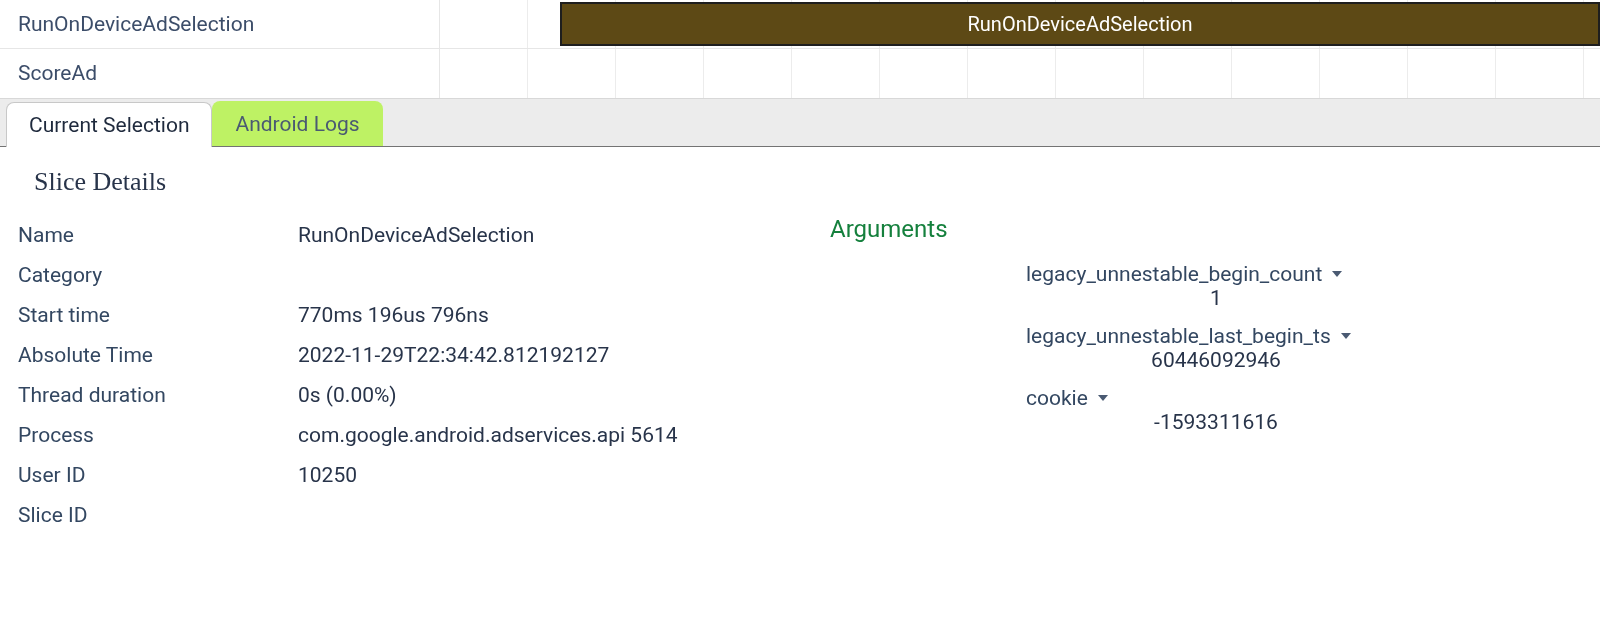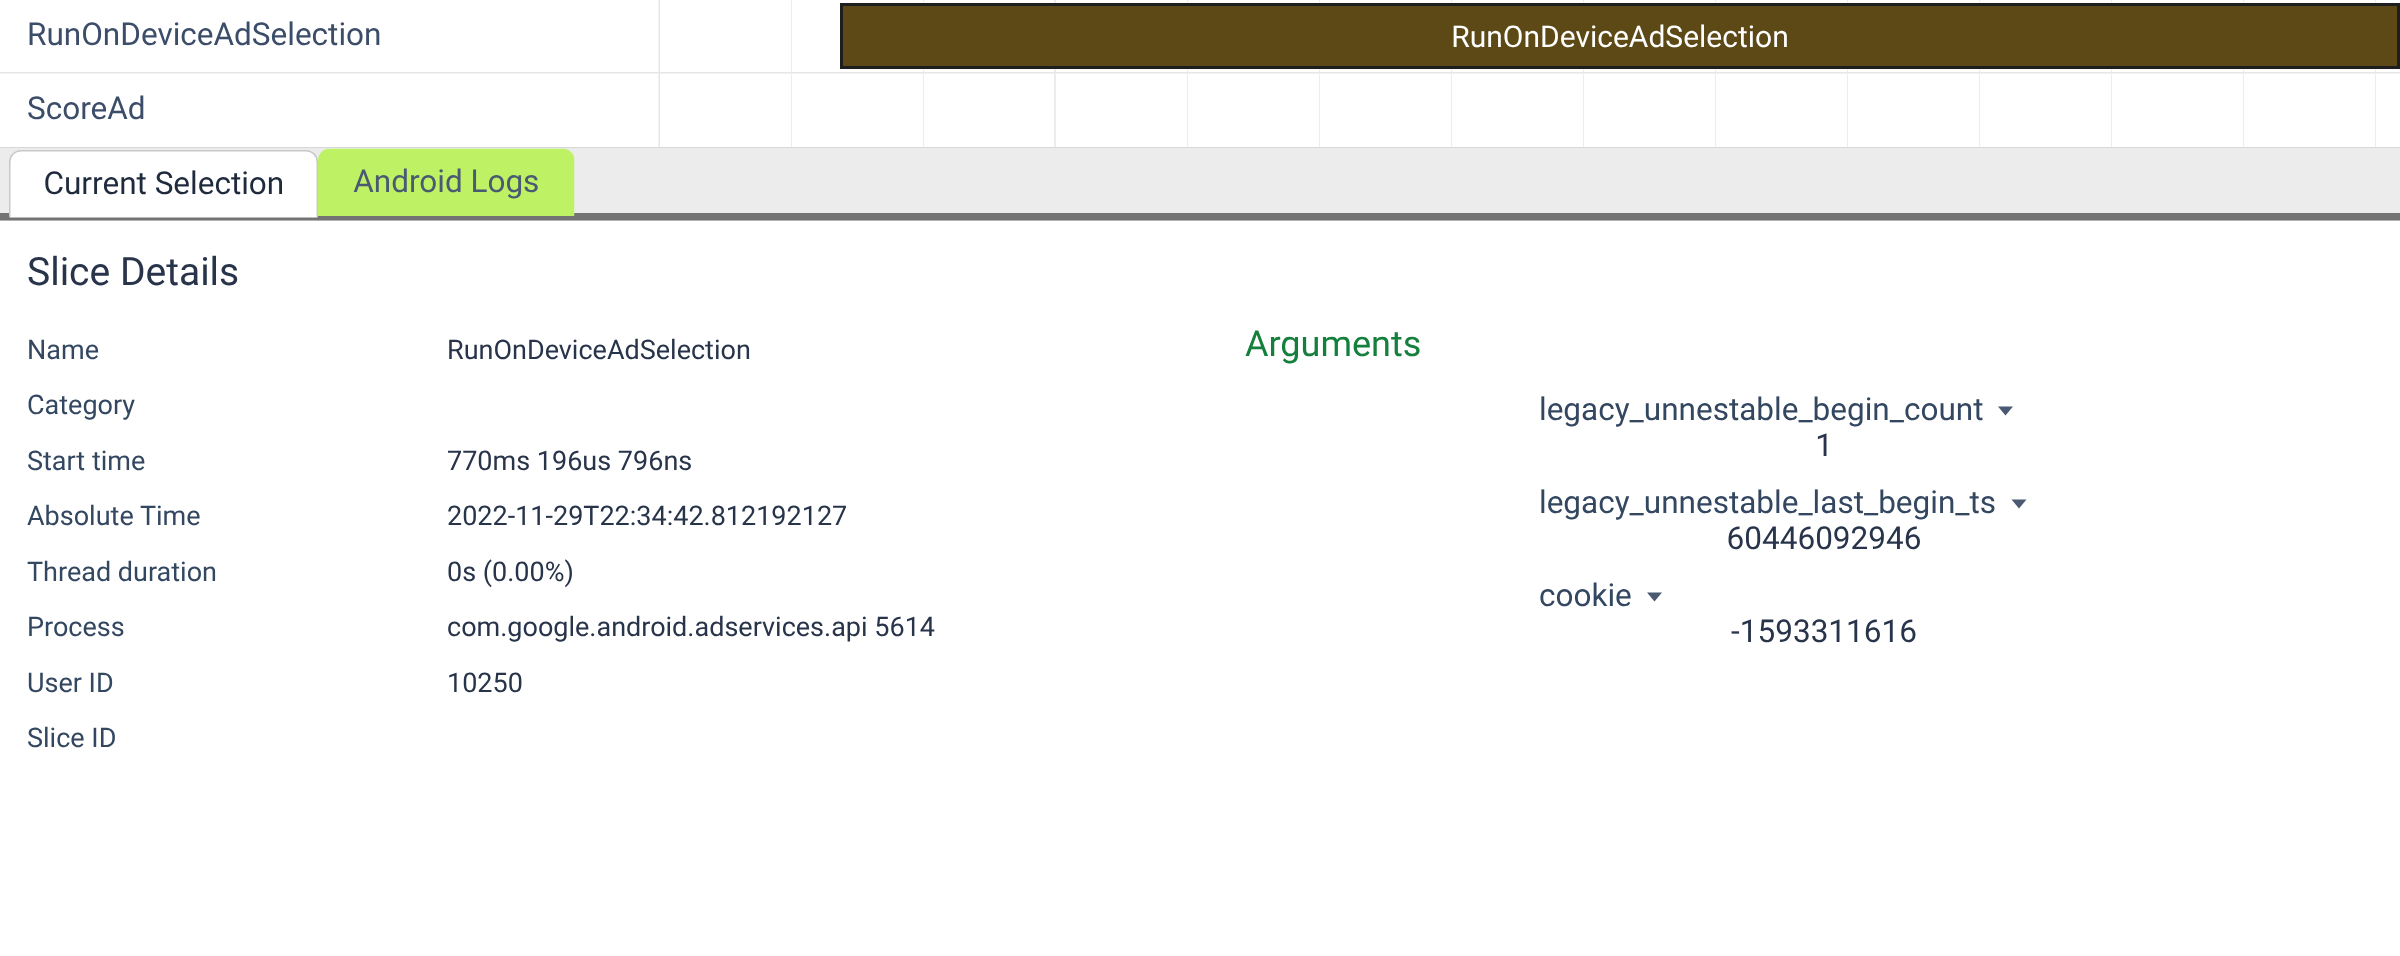--- a/index.html
+++ b/index.html
@@ -53,23 +53,23 @@
     display: flex;
     align-items: center;
     justify-content: center;
     overflow: hidden;
     white-space: nowrap;
   }
 
   
   .tabstrip {
     display: flex;
-    align-items: flex-start;
+    align-items: flex-end;
     background: #ececec;
-    border-bottom: 5px solid #737373;
+    border-bottom: 1px solid #737373;
     padding-left: 6px;
     height: 48px;
   }
   .tab {
     padding: 10px 22px 10px 22px;
     font-size: 21px;
     color: #3c4d69;
     border: 1px solid transparent;
     border-bottom: none;
     border-top-left-radius: 8px;
@@ -88,31 +88,32 @@
     color: #4a5a72;
   }
 
   
   .details-wrap {
     padding: 14px 18px 24px 18px;
   }
   .details-title {
     font-size: 26px;
     color: #28344a;
-    margin: 6px 0 18px 0;
+    margin: 6px 0 18px 16px;
+    font-family: Liberation Serif, serif;
   }
   .details-cols {
     display: flex;
     gap: 60px;
   }
   .kv-col { flex: 1; }
   .kv-row {
     display: flex;
     padding: 8px 0;
-    font-size: 18px;
+    font-size: 21px;
     color: #28344a;
   }
   .kv-key {
     width: 280px;
     color: #334761;
   }
   .kv-val { flex: 1; }
 
   .arg-heading {
     font-size: 24px;

